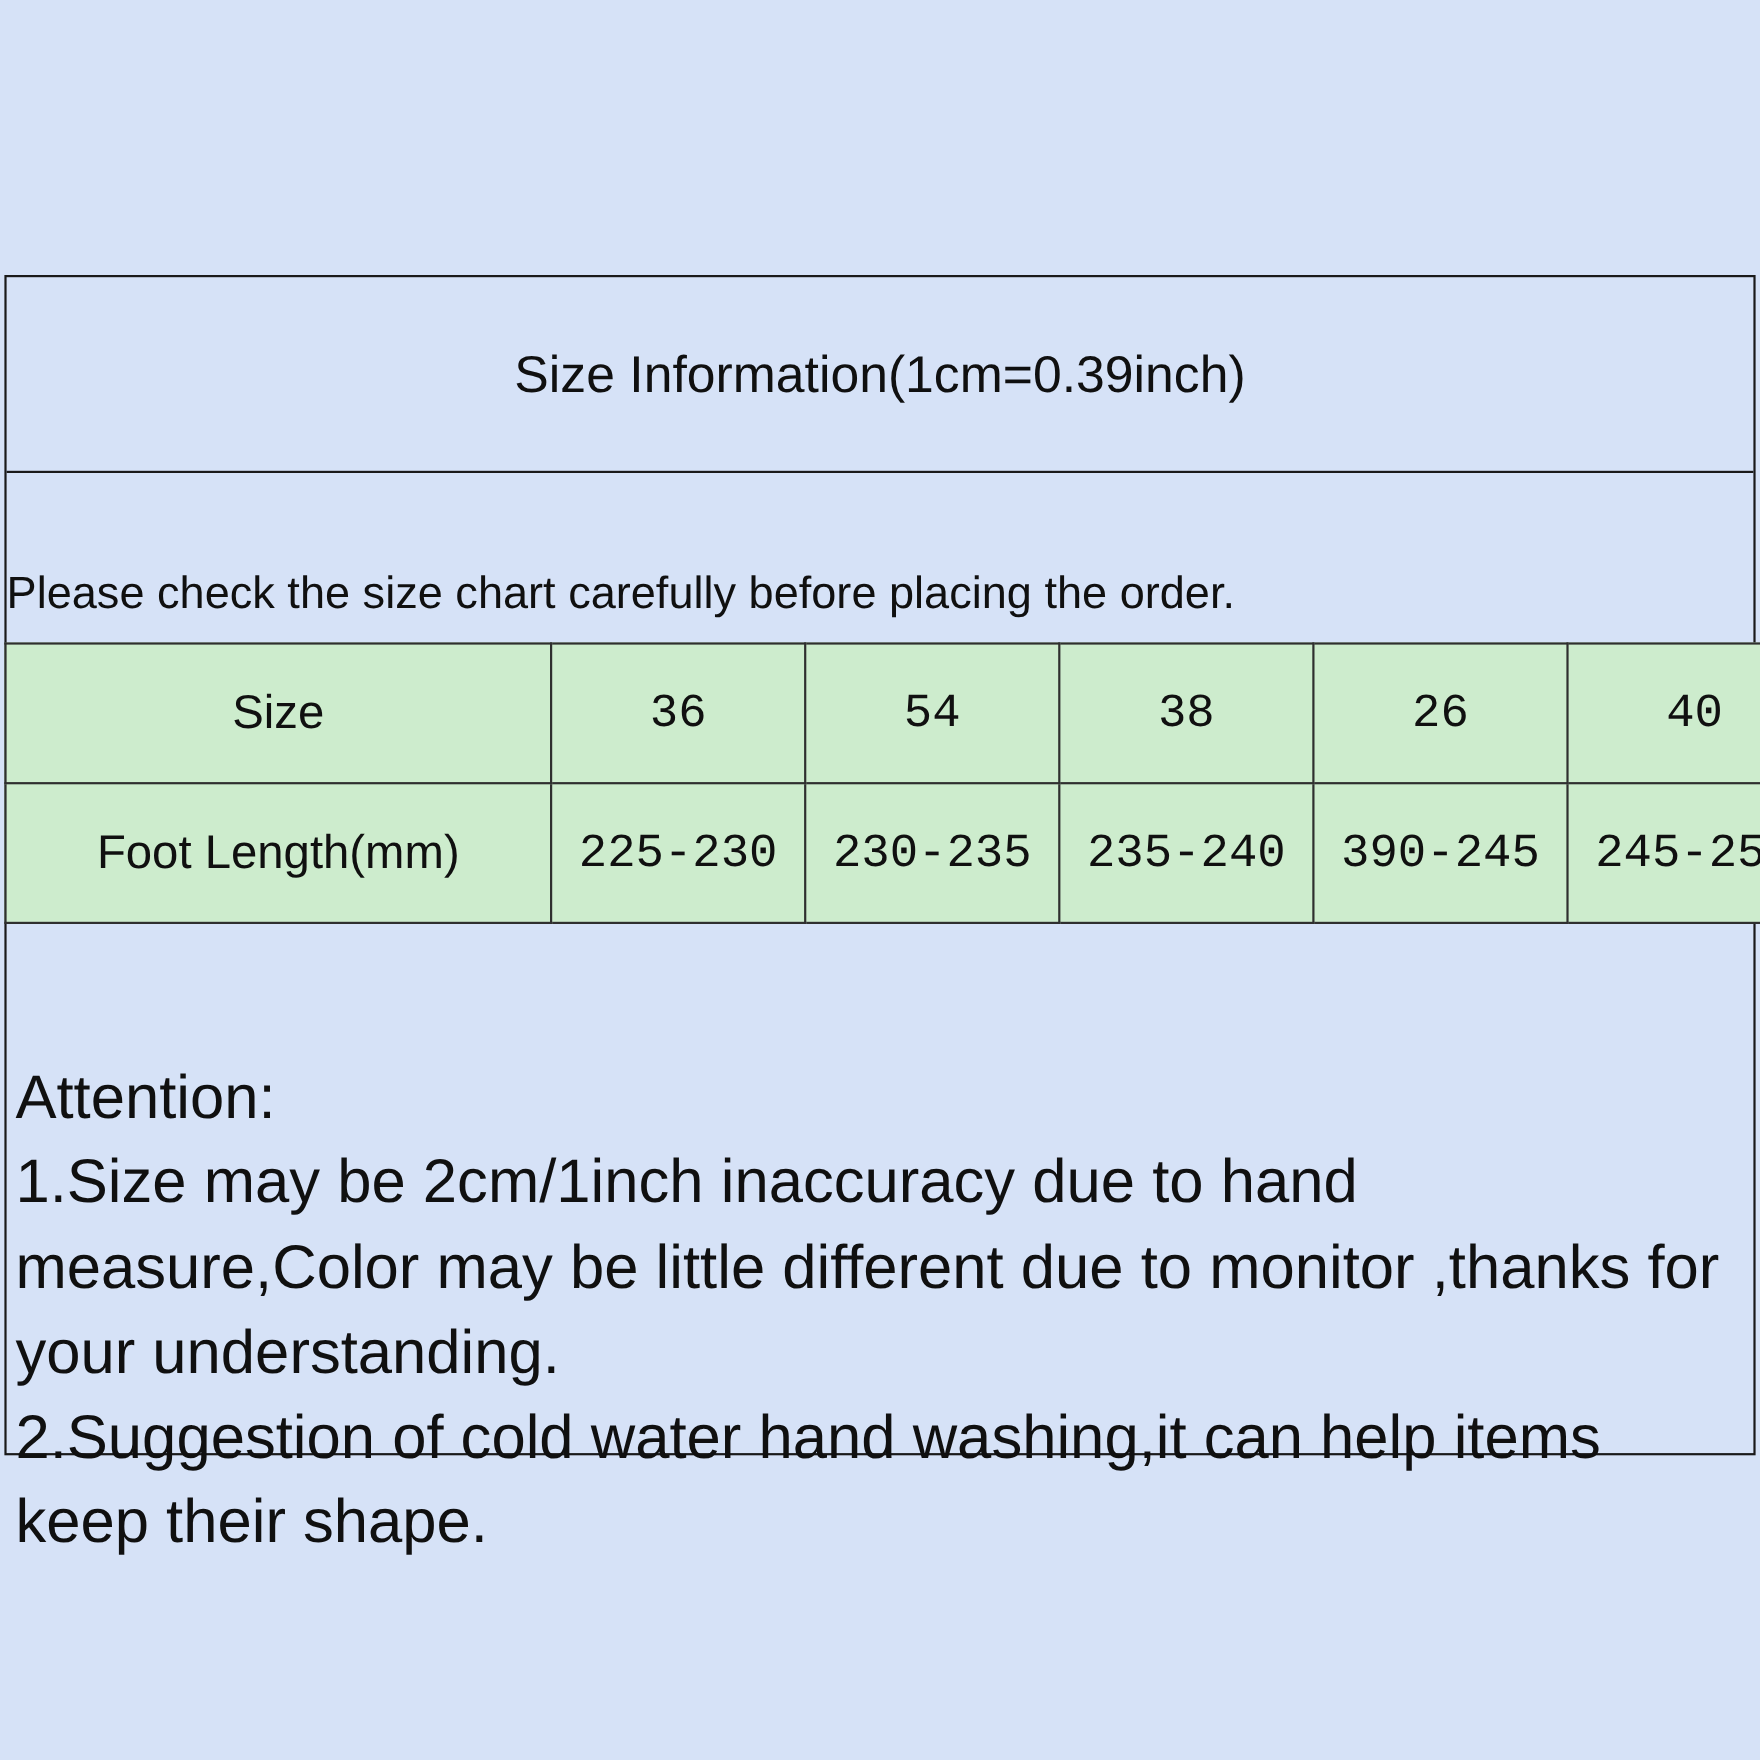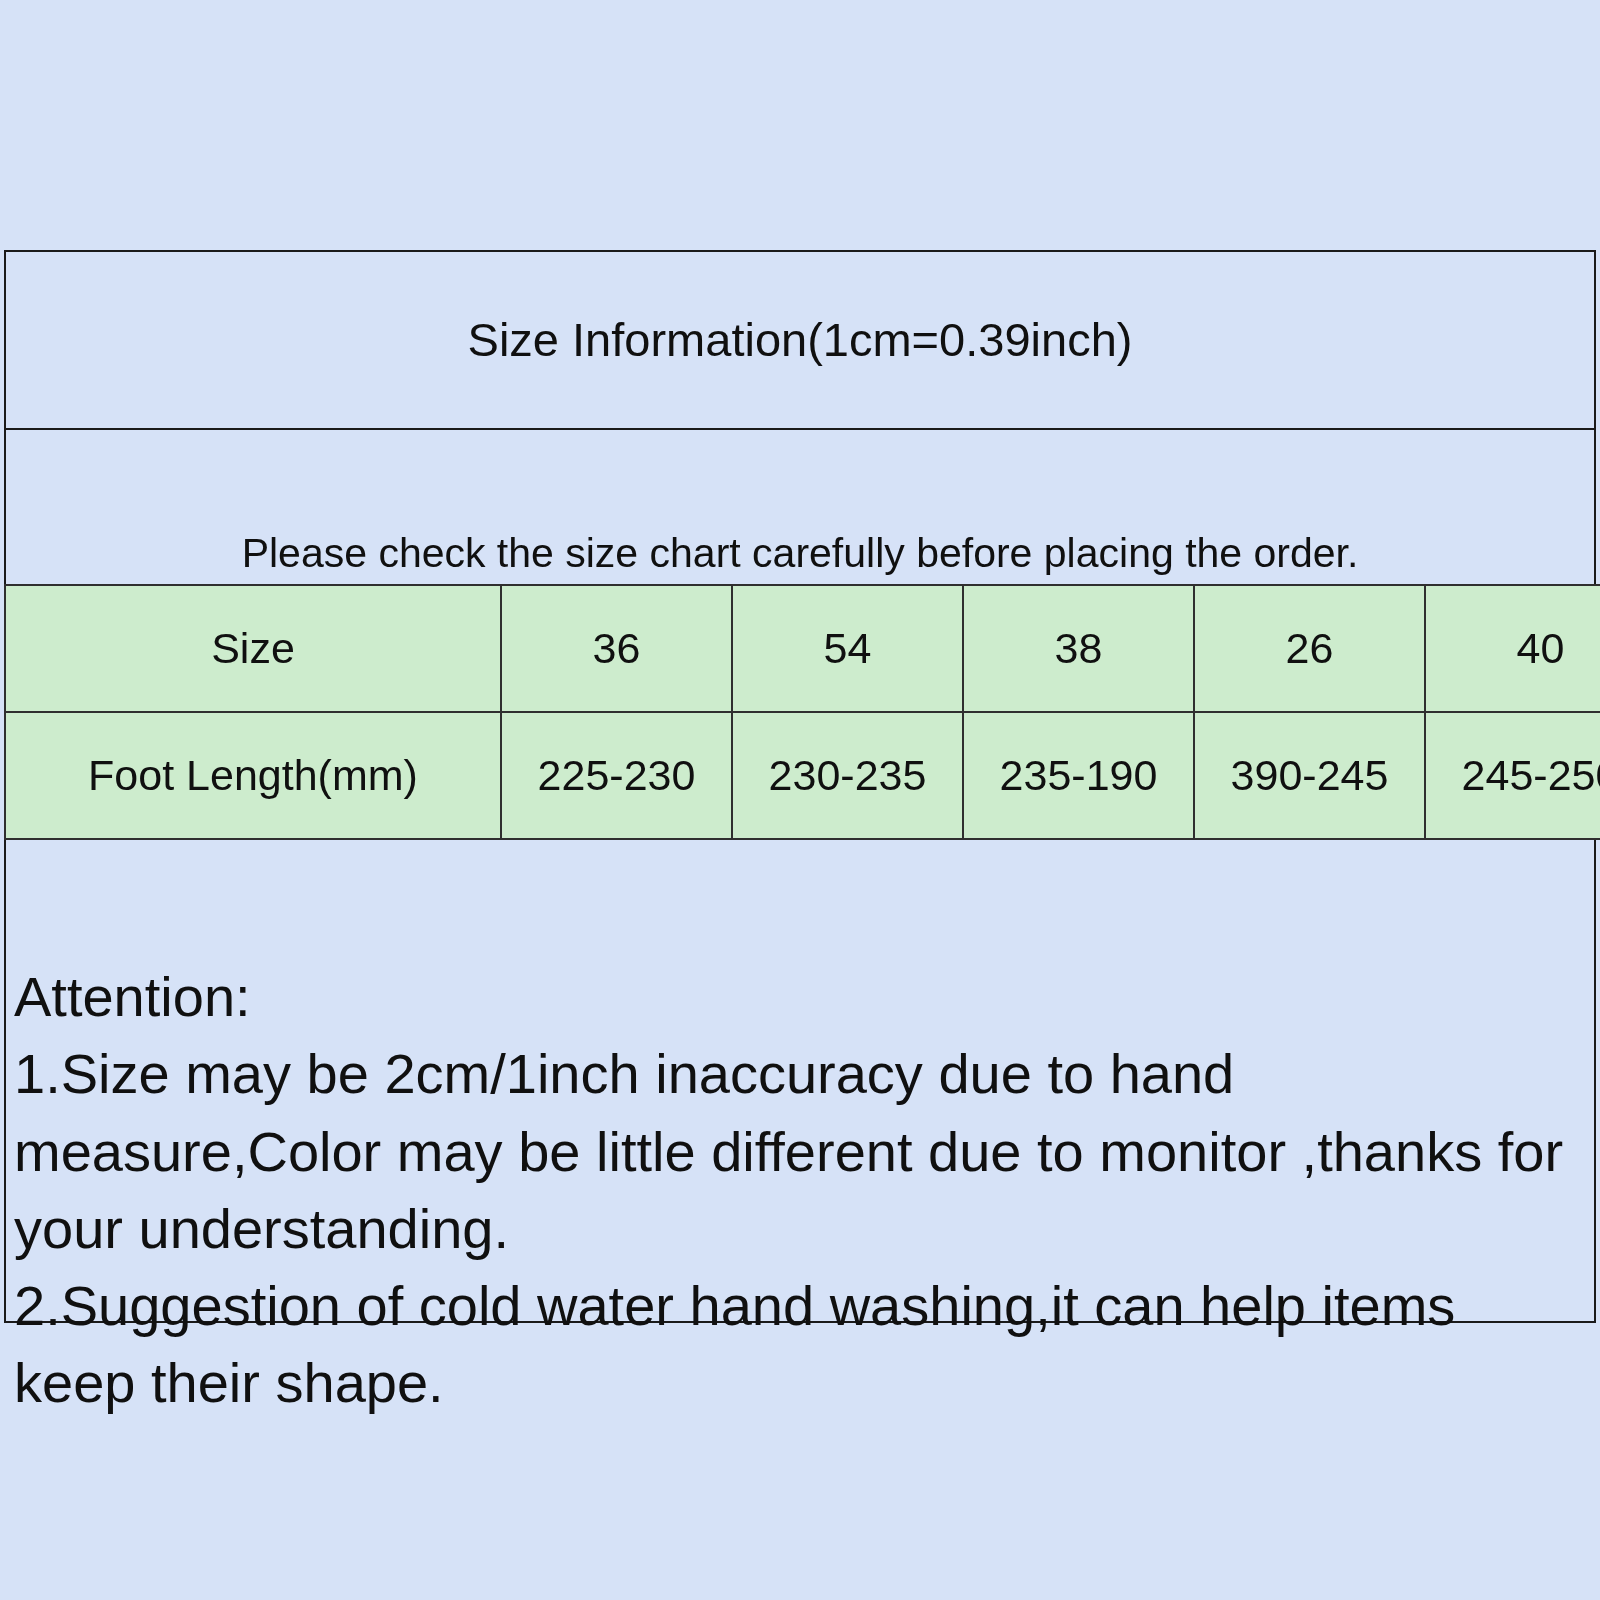--- a/index.html
+++ b/index.html
@@ -42,22 +42,21 @@
     font-size: 47px;
     line-height: 1.15;
     text-align: center;
     color: #101010;
   }
   .notice-row {
     box-sizing: border-box;
     height: 154px;
     display: flex;
     align-items: flex-end;
-    justify-content: center;
-    padding-bottom: 6px;
+    padding-bottom: 20px;
   }
   .notice-text {
     font-size: 41px;
     text-align: center;
     color: #101010;
     line-height: 1.2;
   }
   table.size-table {
     border-collapse: collapse;
     width: 1592px;
@@ -75,20 +74,21 @@
     height: 101px;
     padding: 12px 4px;
     white-space: nowrap;
   }
   table.size-table td.label-cell {
     width: 486px;
     font-size: 43px;
   }
   table.size-table td.val-cell {
     width: 221px;
+    font-family: Liberation Mono, monospace;
   }
   .attention {
     padding: 118px 10px 0 8px;
     font-size: 56px;
     line-height: 1.38;
     color: #101010;
     white-space: pre-wrap;
   }
 </style>
 </head>
@@ -112,21 +112,21 @@
           <td class="val-cell">36</td>
           <td class="val-cell">54</td>
           <td class="val-cell">38</td>
           <td class="val-cell">26</td>
           <td class="val-cell">40</td>
         </tr>
         <tr>
           <td class="label-cell">Foot Length(mm)</td>
           <td class="val-cell">225-230</td>
           <td class="val-cell">230-235</td>
-          <td class="val-cell">235-190</td>
+          <td class="val-cell">235-240</td>
           <td class="val-cell">390-245</td>
           <td class="val-cell">245-250</td>
         </tr>
       </tbody>
     </table>
 
     <div class="attention">Attention:
 1.Size may be 2cm/1inch inaccuracy due to hand measure,Color may be little different due to monitor ,thanks for your understanding.
 2.Suggestion of cold water hand washing,it can help items keep their shape.</div>
 

